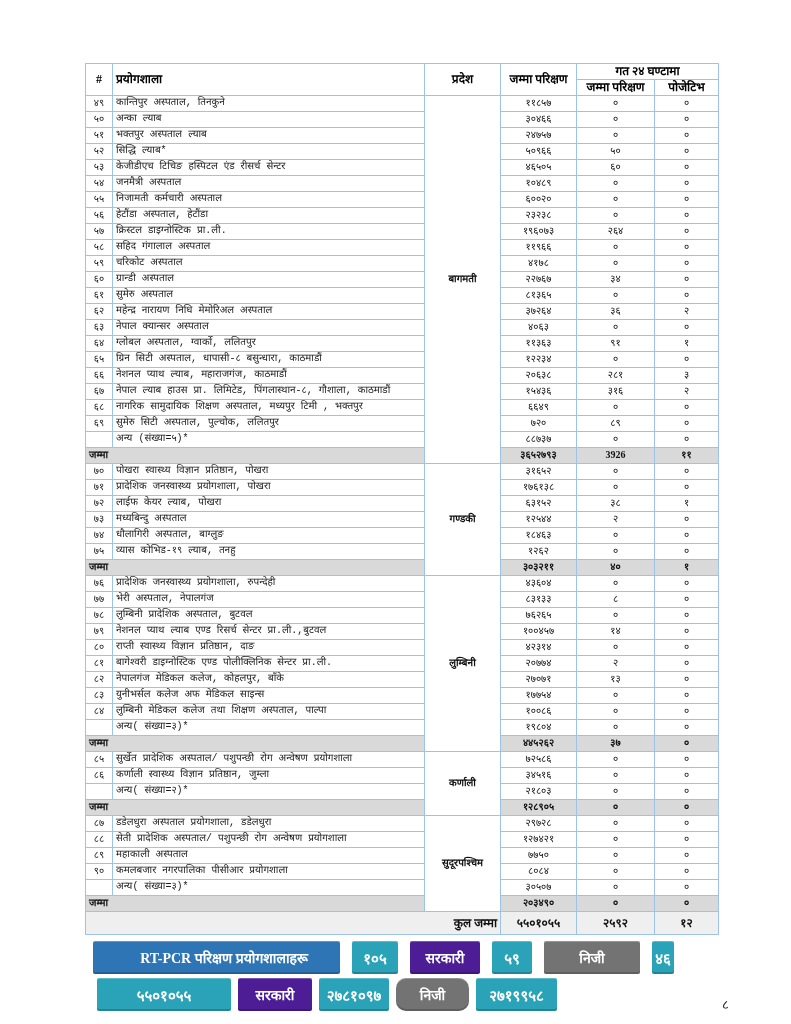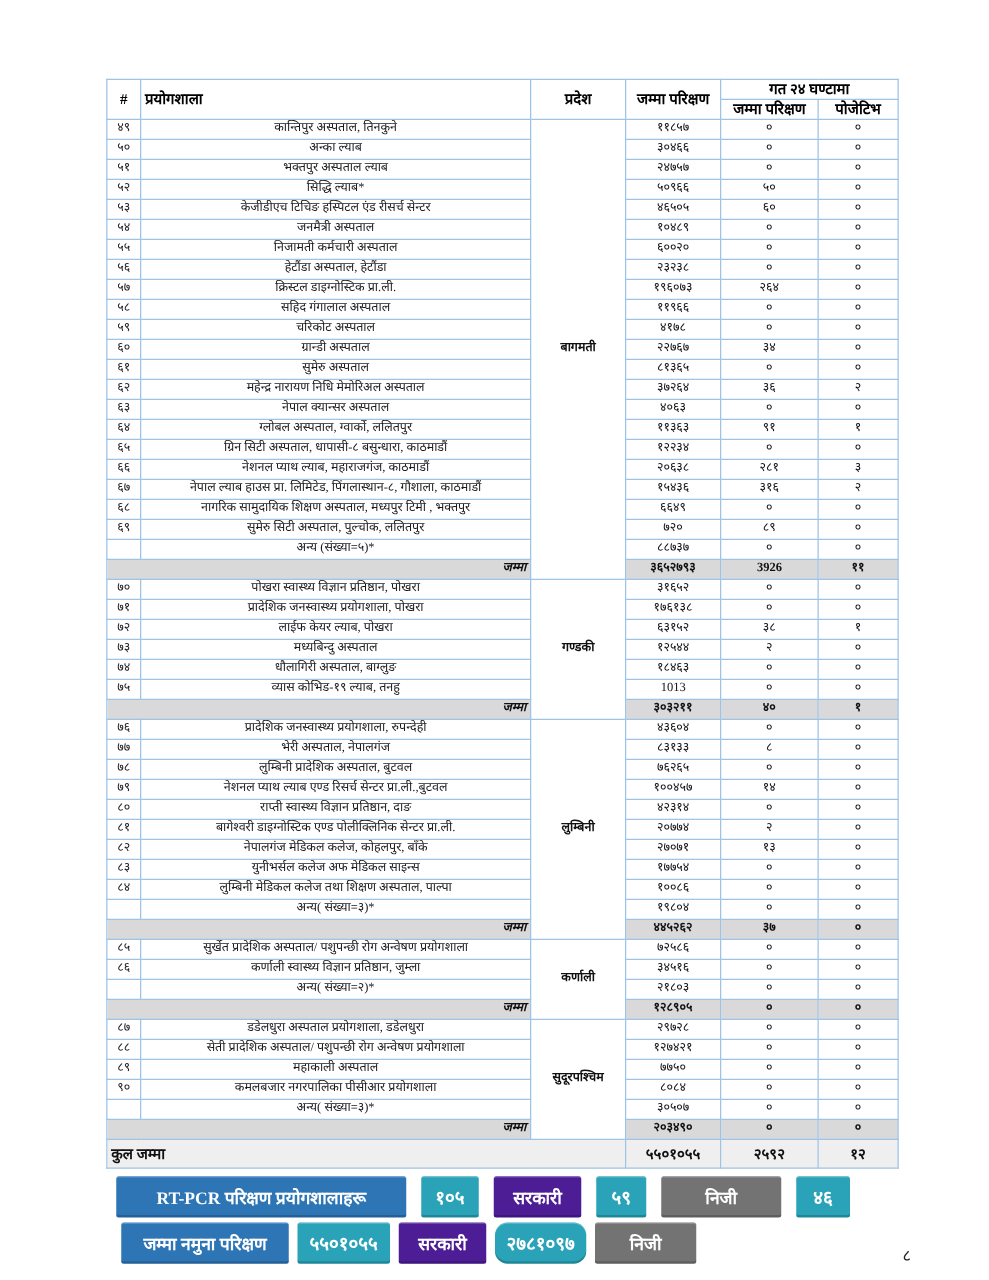--- a/index.html
+++ b/index.html
@@ -15,46 +15,46 @@
   .lab-table th,.lab-table td{
     border:1px solid #9DC3E6;
     font-size:10px;line-height:1.05;padding:0 3px;height:15px;
     overflow:hidden;white-space:nowrap;vertical-align:middle;
   }
   .lab-table th{font-weight:bold;font-size:12px;color:#000;background:#fff;}
   .th-last24{height:24px;}
   .th-sub{height:44px;white-space:normal;}
   .th-lab{text-align:left;padding-left:6px;}
   .cell-num{text-align:center;color:#222;}
-  .cell-name{text-align:center;padding-left:4px;font-size:9.5px;color:#1a1a1a;}
+  .cell-name{text-align:left;padding-left:4px;font-size:9.5px;color:#1a1a1a;font-family:Liberation Mono, monospace;}
   .cell-prov{text-align:center;font-weight:bold;font-size:11px;background:#fff;}
   .cell-val{text-align:center;font-size:10px;}
   .subtotal-row td{background:#D9D9D9;font-weight:bold;}
-  .st-label{text-align:right;padding-right:60px;font-style:italic;}
+  .st-label{padding-right:60px;}
   .grand-row td{background:#EFEFEF;font-weight:bold;height:22px;font-size:12px;}
-  .grand-label{text-align:left;}
+  .grand-label{text-align:right;}
   
   .banner-row{position:absolute;display:flex;align-items:stretch;}
   .banner-r1{left:93px;top:941px;gap:12px;height:33px;}
   .banner-r2{left:97px;top:978px;gap:7px;height:33px;}
   .bcell{
     display:flex;align-items:center;justify-content:center;
     color:#fff;font-weight:bold;font-size:14px;border-radius:2px;
     box-shadow:inset 0 -2px 0 rgba(0,0,0,0.18), inset 0 1px 0 rgba(255,255,255,0.25);
   }
   .bcell.blue{background:#2E75B6;}
   .bcell.teal{background:#2AA3B8;font-size:15px;}
   .bcell.navy{background:#4c1d95;}
   .bcell.lightblue{background:#737373;}
-  .banner-r1 .bcell:nth-child(1){width:232px;}
+  .banner-r1 .bcell:nth-child(1){width:232px;padding-left:15px;}
   .banner-r1 .bcell:nth-child(2){width:46px;}
   .banner-r1 .bcell:nth-child(3){width:70px;}
   .banner-r1 .bcell:nth-child(4){width:40px;}
   .banner-r1 .bcell:nth-child(5){width:96px;}
-  .banner-r1 .bcell:nth-child(6){width:43px;}
+  .banner-r1 .bcell:nth-child(6){width:22px;}
   .banner-r2 .bcell:nth-child(1){width:134px;}
   .banner-r2 .bcell:nth-child(2){width:74px;}
   .banner-r2 .bcell:nth-child(3){width:70px;}
   .banner-r2 .bcell:nth-child(4){width:73px;border-radius:10px;}
   .banner-r2 .bcell:nth-child(5){width:81px;}
   .banner-r2 .bcell:nth-child(6){width:99px;margin-top:39px;}
   .page-number{position:absolute;left:722px;top:995px;font-size:13px;color:#222;}
 </style>
 </head>
 <body>
@@ -277,21 +277,21 @@
         <tr>
           <td class="cell-num">७४</td>
           <td class="cell-name">धौलागिरी अस्पताल, बाग्लुङ</td>
           <td class="cell-val">१८४६३</td>
           <td class="cell-val">०</td>
           <td class="cell-val">०</td>
         </tr>
         <tr>
           <td class="cell-num">७५</td>
           <td class="cell-name">व्यास कोभिड-१९ ल्याब, तनहु</td>
-          <td class="cell-val">1013</td>
+          <td class="cell-val">१२६२</td>
           <td class="cell-val">०</td>
           <td class="cell-val">०</td>
         </tr>
         <tr class="subtotal-row">
           <td class="st-label" colspan="2">जम्मा</td>
           <td class="cell-val">३०३२११</td>
           <td class="cell-val">४०</td>
           <td class="cell-val">१</td>
         </tr>
         <tr>
@@ -452,21 +452,20 @@
 
   <div class="banner-row banner-r1">
       <div class="bcell blue">RT-PCR परिक्षण प्रयोगशालाहरू</div>
       <div class="bcell teal">१०५</div>
       <div class="bcell navy">सरकारी</div>
       <div class="bcell teal">५९</div>
       <div class="bcell lightblue">निजी</div>
       <div class="bcell teal">४६</div>
     </div>
   <div class="banner-row banner-r2">
-      <div class="bcell blue">जम्मा नमुना परिक्षण</div>
       <div class="bcell teal">५५०१०५५</div>
       <div class="bcell navy">सरकारी</div>
       <div class="bcell teal">२७८१०९७</div>
       <div class="bcell lightblue">निजी</div>
       <div class="bcell teal">२७१९९५८</div>
     </div>
 
   <div class="page-number">८</div>
 </div>
 

